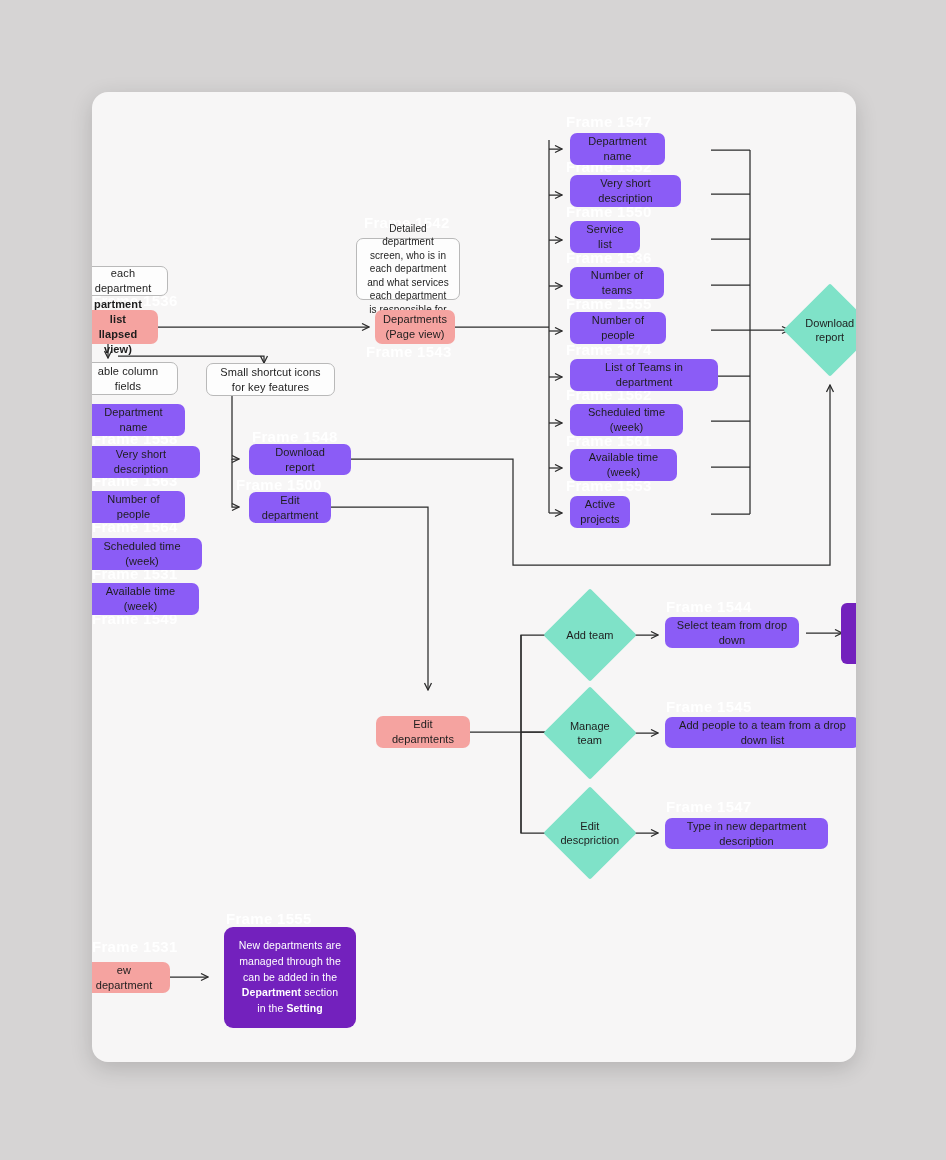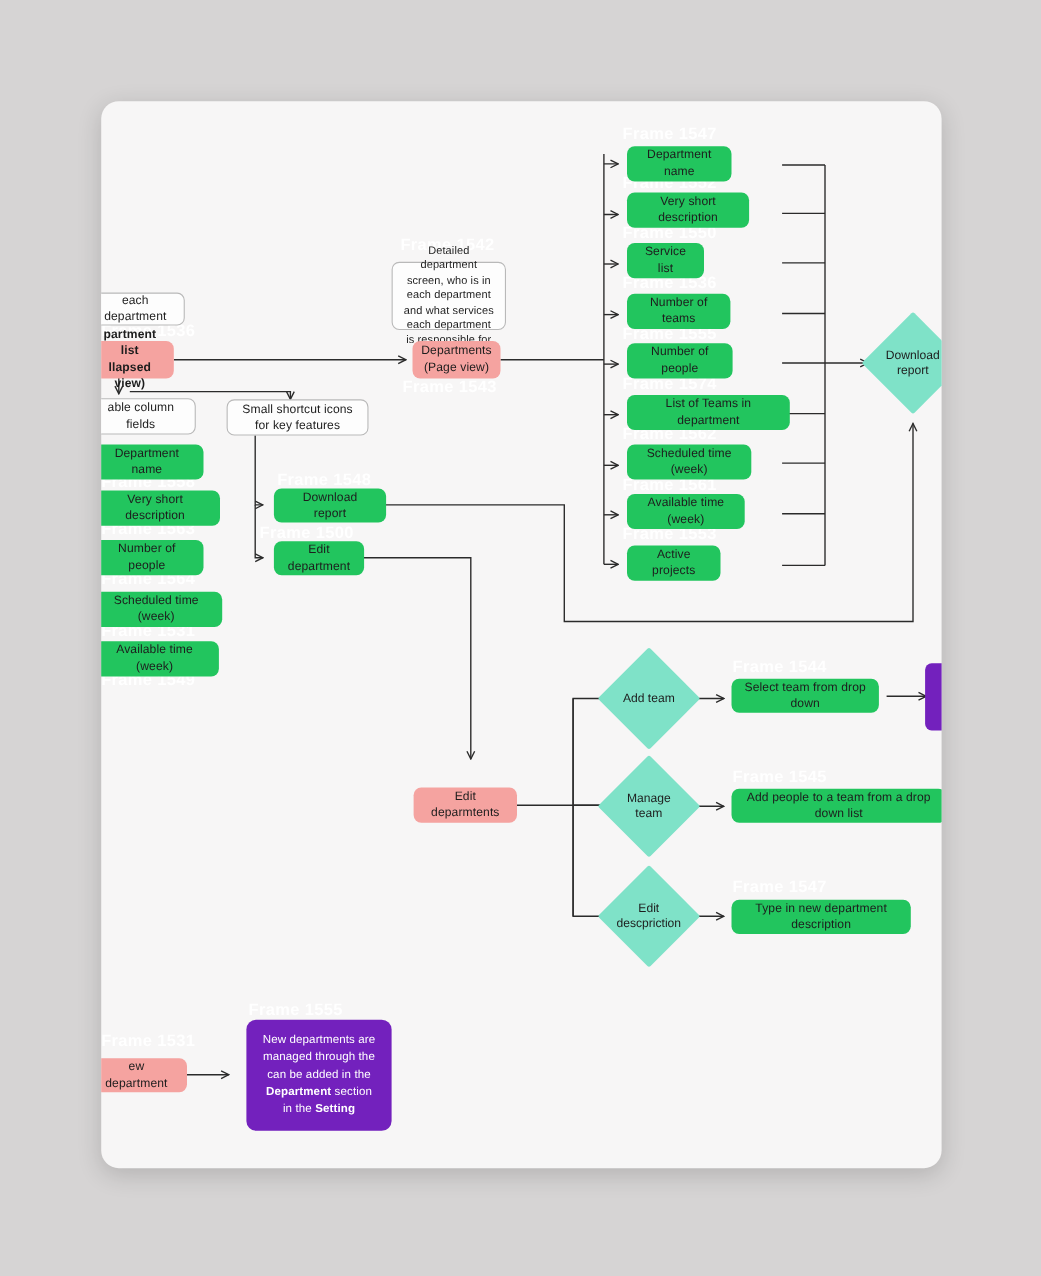--- a/index.html
+++ b/index.html
@@ -29,21 +29,21 @@
     box-sizing:border-box;
     display:flex;align-items:center;justify-content:center;
     text-align:center;
     font-size:11px;
     line-height:1.35;
     color:#1d1d1d;
     letter-spacing:.1px;
   }
   
   .chip{
-    background:#22c55e;
+    background:#8b5cf6;
     border-radius:7px;
     padding:4px 10px;
   }
   
   .proc{
     background:#f5a3a0;
     border-radius:7px;
     padding:4px 10px;
   }
   
@@ -252,21 +252,21 @@
       </div>
       <div class="node chip" style="left:570px;top:359px;width:148px;height:32px;">
         <span>List of Teams in department</span>
       </div>
       <div class="node chip" style="left:570px;top:404px;width:113px;height:32px;">
         <span>Scheduled time (week)</span>
       </div>
       <div class="node chip" style="left:570px;top:449px;width:107px;height:32px;">
         <span>Available time (week)</span>
       </div>
-      <div class="node chip" style="left:570px;top:496px;width:85px;height:32px;">
+      <div class="node chip" style="left:570px;top:496px;width:60px;height:32px;">
         <span>Active projects</span>
       </div>
 
       <div class="diamond" style="left:797px;top:297px;width:66px;height:66px;">
         <span>
           <span>Download</span><br>
           <span>report</span>
         </span>
       </div>
 

